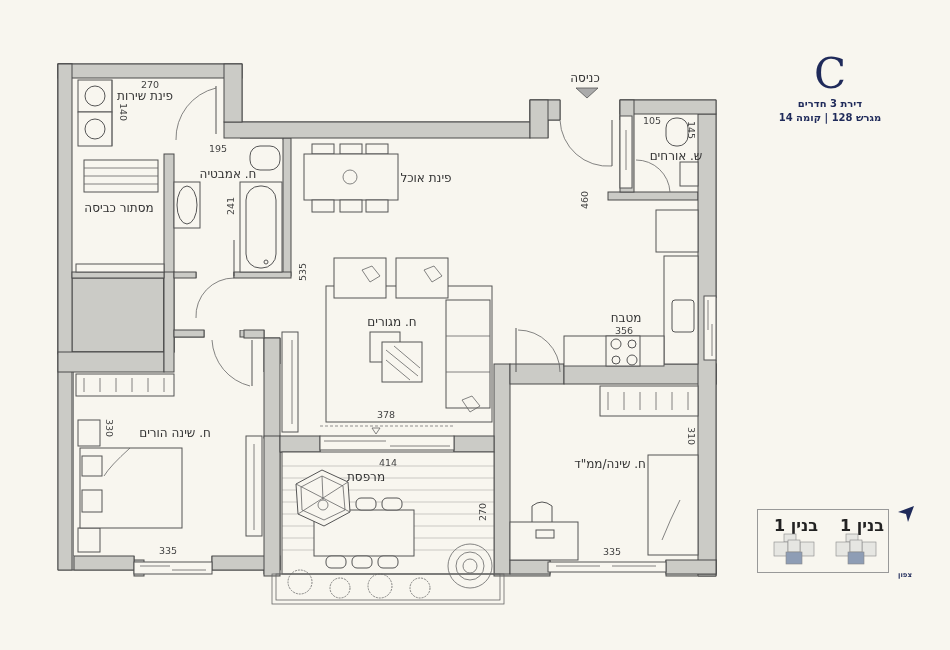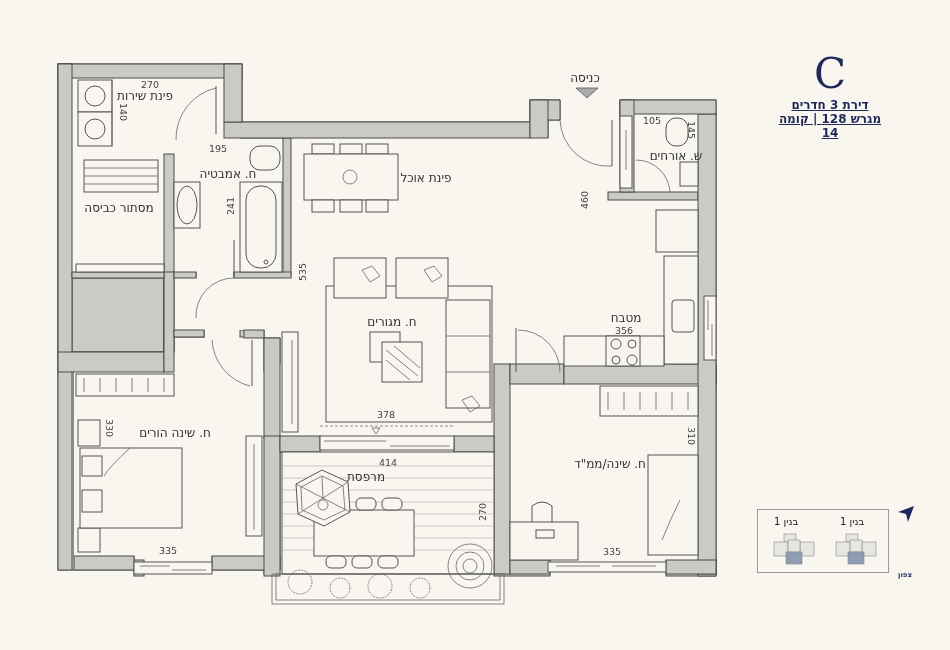--- a/index.html
+++ b/index.html
@@ -7,23 +7,23 @@
   svg{position:absolute;left:0;top:0;}
   .wall{fill:#cbcbc6;stroke:#4a4a4a;stroke-width:1;}
   .room{fill:#f8f6ef;}
   .furn{fill:none;stroke:#555;stroke-width:1;}
   .furnf{fill:#f8f6ef;stroke:#555;stroke-width:1;}
   .thin{fill:none;stroke:#666;stroke-width:0.8;}
   .dash{fill:none;stroke:#777;stroke-width:0.8;stroke-dasharray:3 2;}
   .lbl{font-family:"DejaVu Sans",sans-serif;font-size:12px;fill:#333;}
   .dim{font-family:"DejaVu Sans",sans-serif;font-size:9.5px;fill:#444;}
   .title-c{position:absolute;left:800px;top:52px;width:60px;text-align:center;font-family:"DejaVu Serif",serif;font-size:42px;color:#1f2a5a;line-height:44px;}
-  .subtitle{position:absolute;left:770px;width:120px;text-align:center;font-family:"DejaVu Sans",sans-serif;font-weight:bold;font-size:12px;color:#1f2a5a;direction:rtl;text-decoration:underline;}
+  .subtitle{position:absolute;left:770px;width:120px;text-align:center;font-family:"DejaVu Sans",sans-serif;font-weight:bold;font-size:10px;color:#1f2a5a;direction:rtl;}
   .keyplan{position:absolute;left:757px;top:509px;width:130px;height:62px;border:1px solid #999;background:#f8f6ef;}
-  .kp-label{position:absolute;font-family:"DejaVu Sans",sans-serif;font-weight:normal;font-size:10px;color:#222;direction:rtl;}
+  .kp-label{position:absolute;font-family:"DejaVu Sans",sans-serif;font-weight:bold;font-size:16px;color:#222;direction:rtl;}
   .north-lbl{position:absolute;left:898px;top:523px;font-family:"DejaVu Sans",sans-serif;font-weight:bold;font-size:7px;color:#1f2a5a;margin-top:48px;}
 </style>
 </head>
 <body>
 
 <svg width="950" height="650" viewBox="0 0 950 650">
 
   <g>
 
     <path class="wall" d="M58,64 H242 V122 H530 V100 H560 V120 H548 V138 H240 V122 H232 V132 H224 V78 H72 V272 H164 V352 H58 Z"></path>

